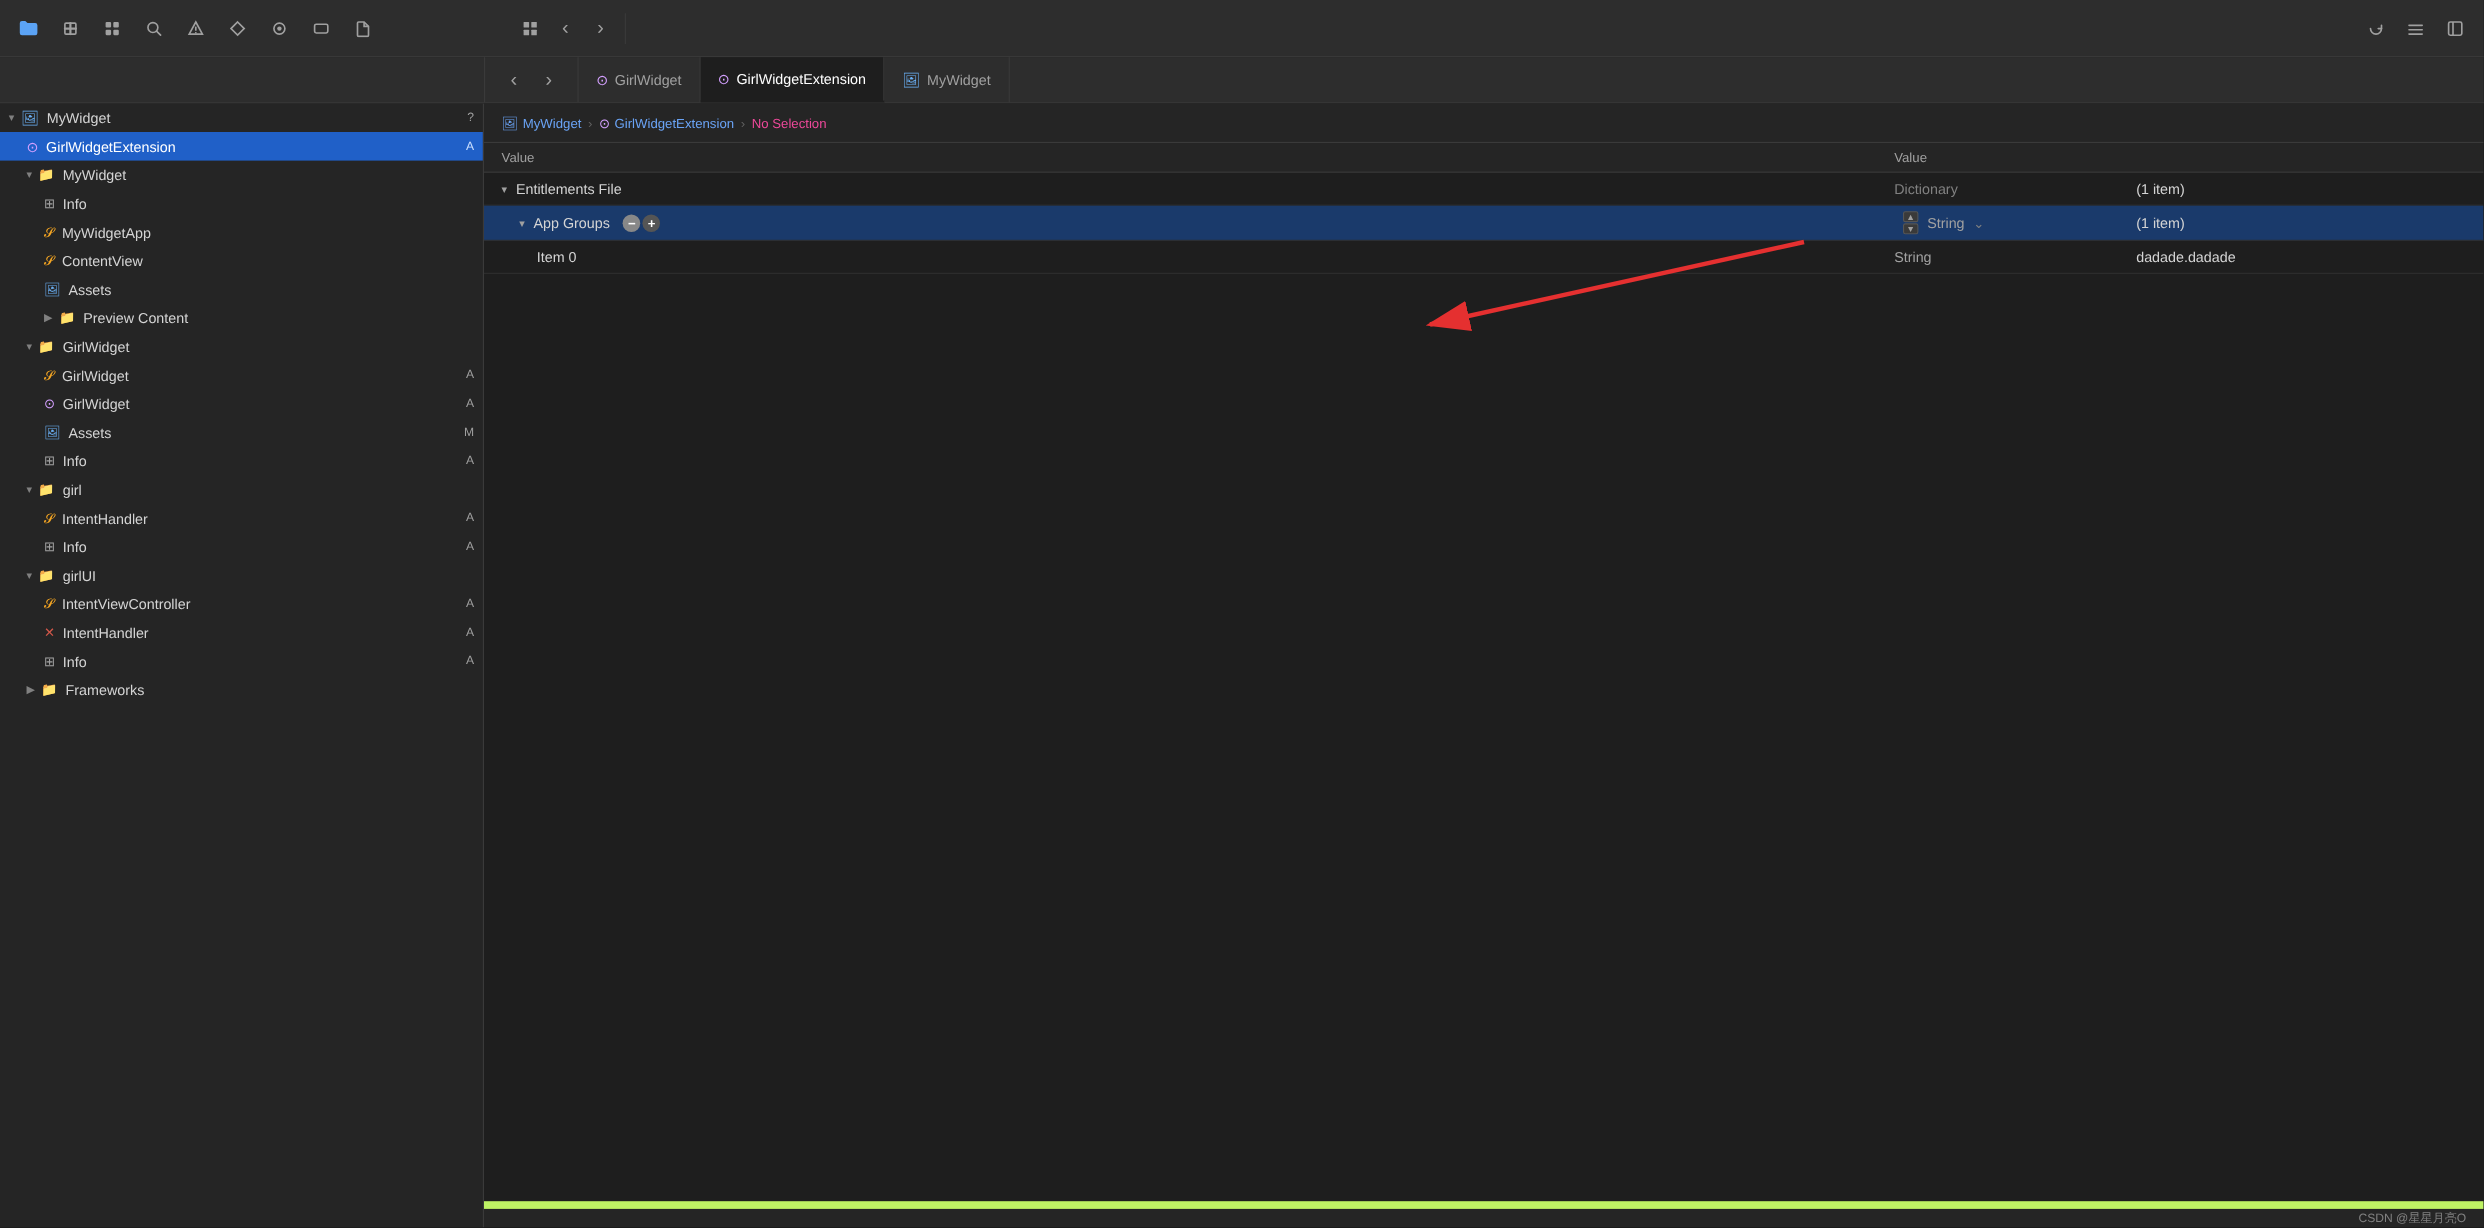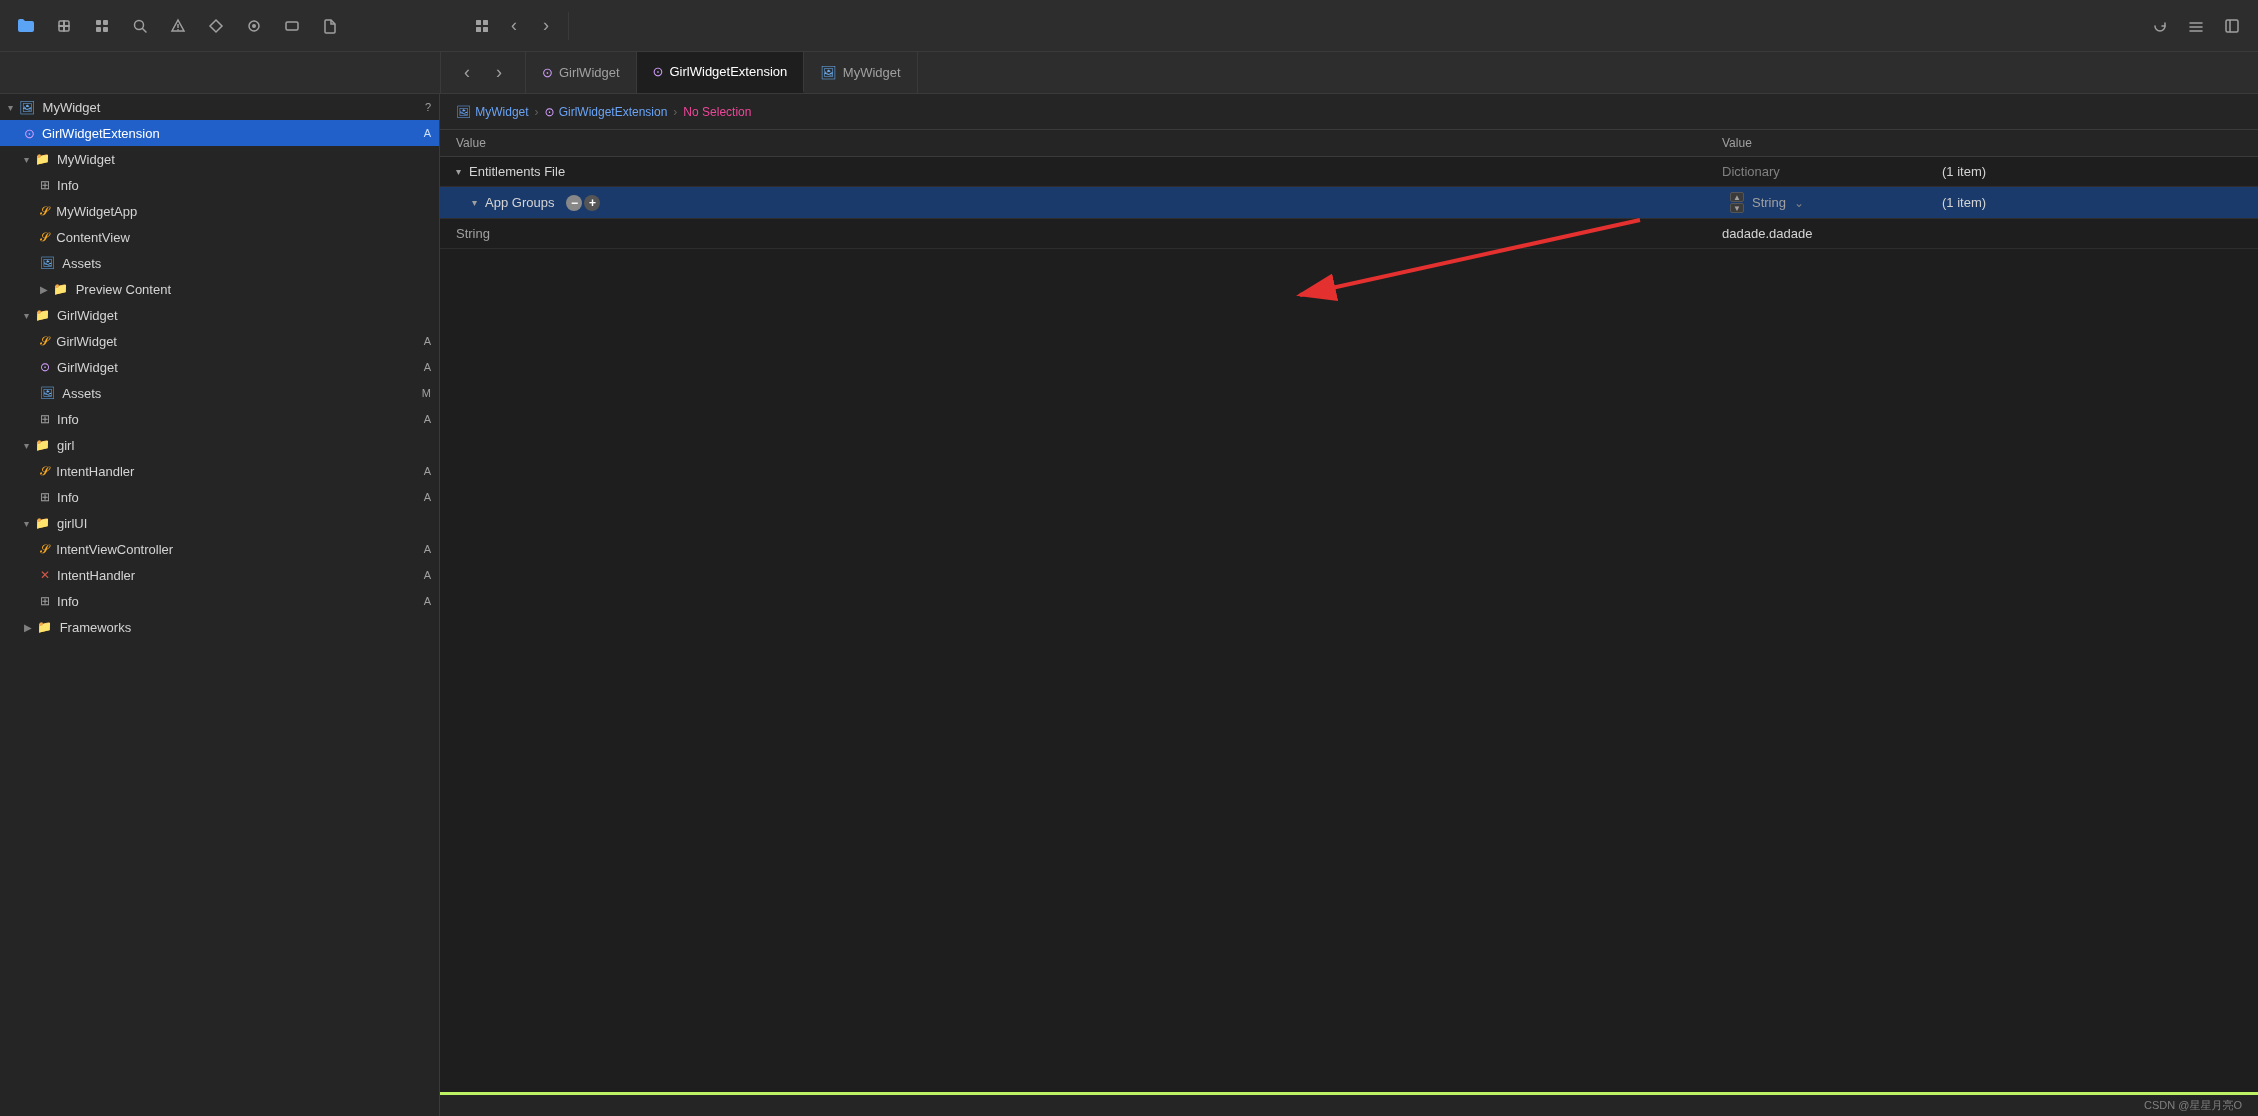--- a/index.html
+++ b/index.html
@@ -238,21 +238,21 @@
       color: white;
       font-weight: bold;
     }
     .btn-minus { background: #888; }
     .btn-plus { background: #555; }
 
     
     .bottom-bar {
       height: 24px;
       background: #252525;
-      border-top: 3px solid #bef264;
+      border-top: 7px solid #bef264;
       display: flex;
       align-items: center;
       justify-content: flex-end;
       padding: 0 16px;
       font-size: 11px;
       color: #808080;
     }
 
     
     .arrow-svg {
@@ -539,20 +539,23 @@
             <div class="stepper-btn">▲</div>
             <div class="stepper-btn">▼</div>
           </div>
           <div class="prop-type" style="margin-left:4px;">String</div>
           <span class="type-select-icon" style="margin-left:4px;">⌄</span>
         </div>
         <div class="prop-value">(1 item)</div>
       </div>
 
       <div class="prop-row">
+        <div class="prop-key" style="padding-left:32px;">
+          <span>Item 0</span>
+        </div>
         <div class="prop-type">String</div>
         <div class="prop-value">dadade.dadade</div>
       </div>
 
       <svg class="arrow-svg" style="position:absolute;top:0;left:0;width:100%;height:400px;pointer-events:none;">
         <defs>
           <marker id="arrowhead" markerWidth="10" markerHeight="7" refX="9" refY="3.5" orient="auto">
             <polygon points="0 0, 10 3.5, 0 7" fill="#e53030"></polygon>
           </marker>
         </defs>

